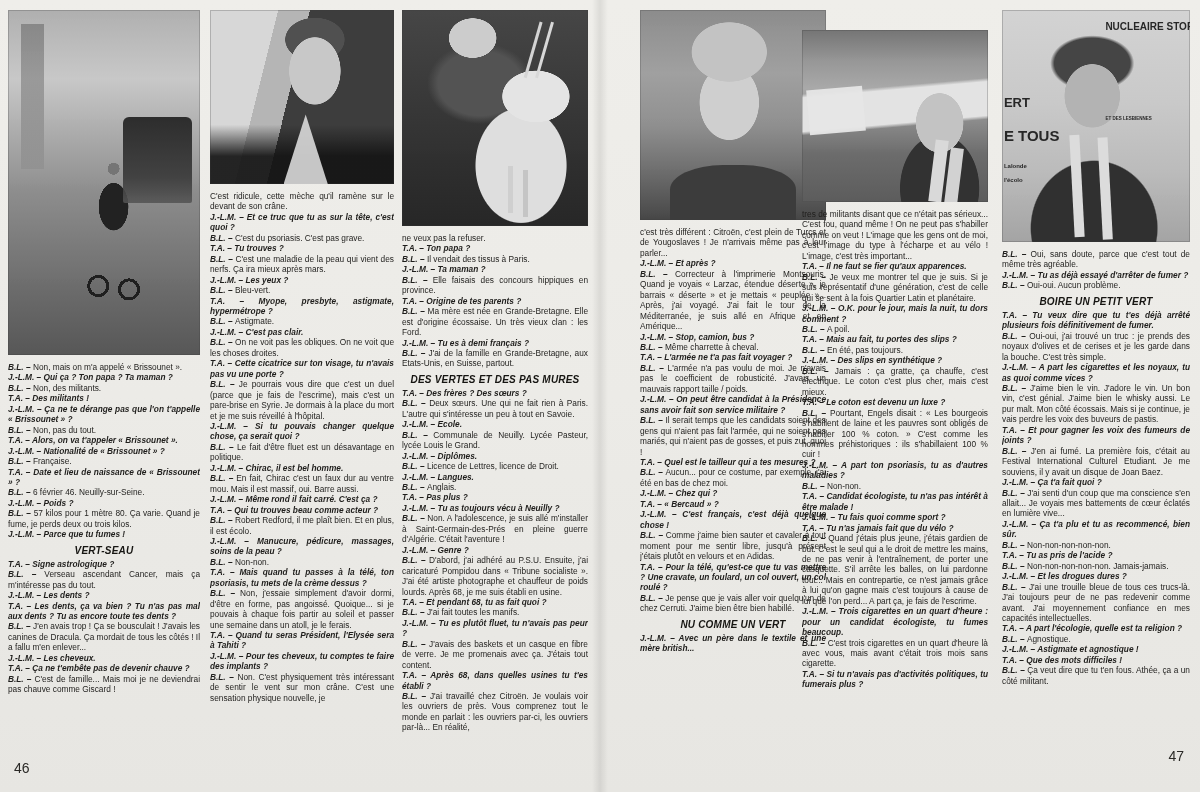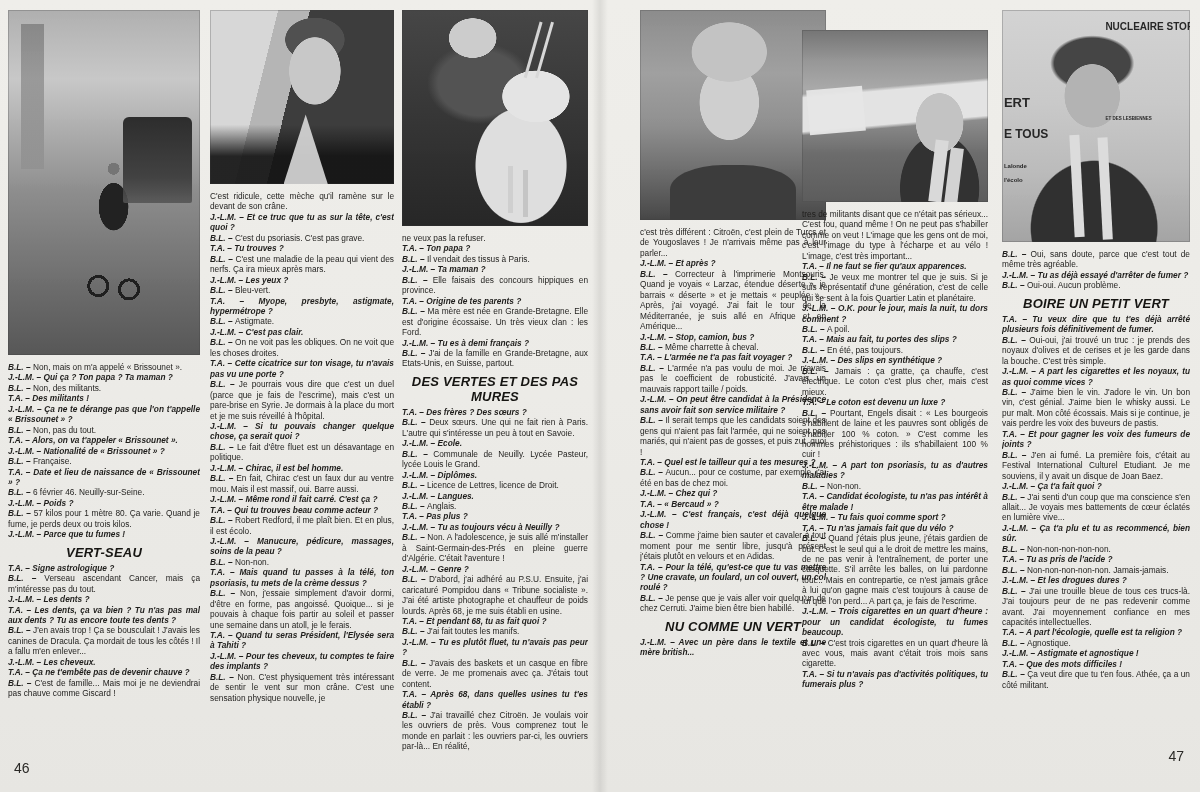--- a/index.html
+++ b/index.html
@@ -13,21 +13,21 @@
   .col{position:absolute;top:10px;height:776px;overflow:hidden;}
   #col-0{left:8px;width:192px;}
   #col-1{left:210px;width:184px;}
   #col-2{left:402px;width:186px;}
   #col-3{left:600px;width:186px;margin-left:40px;}
   #col-4{left:802px;width:186px;margin-top:20px;}
   #col-5{left:1002px;width:188px;}
   .col p{margin:0;font-size:8.3px;line-height:10.45px;text-align:justify;}
   p.q{font-weight:700;font-style:italic;}
   .spk{font-weight:700;font-style:italic;}
-  h3.head{font-size:13px;font-style:italic;font-weight:800;text-align:center;
+  h3.head{font-size:10px;font-style:italic;font-weight:800;text-align:center;
     margin:5px 0 3px;letter-spacing:.2px;color:#161512;}
   .pagenum{position:absolute;font-size:14px;color:#2a2926;}
   #pn-left{left:14px;bottom:16px;}
   #pn-right{right:16px;bottom:28px;}
 
   
   .photo{position:relative;width:100%;margin-bottom:7px;overflow:hidden;
     filter:grayscale(1) contrast(1.03);box-shadow:0 0 0 1px rgba(60,58,54,.25) inset;}
   .plabel{position:absolute;font-weight:800;color:#2b2a26;line-height:1.02;white-space:nowrap;}
 
@@ -221,21 +221,21 @@
       <p class="q"><span class="spk">T.A. – </span>Tu n'as jamais fait que du vélo ?</p>
       <p class="a"><span class="spk">B.L. – </span>Quand j'étais plus jeune, j'étais gardien de but. C'est le seul qui a le droit de mettre les mains, de ne pas venir à l'entraînement, de porter une casquette. S'il arrête les balles, on lui pardonne tout... Mais en contrepartie, ce n'est jamais grâce à lui qu'on gagne mais c'est toujours à cause de lui que l'on perd... A part ça, je fais de l'escrime.</p>
       <p class="q"><span class="spk">J.-L.M. – </span>Trois cigarettes en un quart d'heure : pour un candidat écologiste, tu fumes beaucoup.</p>
       <p class="a"><span class="spk">B.L. – </span>C'est trois cigarettes en un quart d'heure là avec vous, mais avant c'était trois mois sans cigarette.</p>
       <p class="q"><span class="spk">T.A. – </span>Si tu n'avais pas d'activités politiques, tu fumerais plus ?</p>
     </div>
   <div class="col" id="col-5">
       <div class="photo ph-posters" style="height: 232px;">
         <span class="plabel" style="left: 55%; top: 5%; font-size: 10px;">NUCLEAIRE STOP!</span>
         <span class="plabel" style="left: 1%; top: 37%; font-size: 13px;">ERT</span>
-        <span class="plabel" style="left: 1%; top: 51%; font-size: 12px;">E TOUS</span>
+        <span class="plabel" style="left: 1%; top: 51%; font-size: 15px;">E TOUS</span>
         <span class="plabel" style="left: 55%; top: 46%; font-size: 4.5px;">ET DES LESBIENNES</span>
         <span class="plabel" style="left: 1%; top: 66%; font-size: 6px;">Lalonde</span>
         <span class="plabel" style="left: 1%; top: 72%; font-size: 6px;">l'écolo</span>
       </div>
       <p class="a"><span class="spk">B.L. – </span>Oui, sans doute, parce que c'est tout de même très agréable.</p>
       <p class="q"><span class="spk">J.-L.M. – </span>Tu as déjà essayé d'arrêter de fumer ?</p>
       <p class="a"><span class="spk">B.L. – </span>Oui-oui. Aucun problème.</p>
       <h3 class="head">BOIRE UN PETIT VERT</h3>
       <p class="q"><span class="spk">T.A. – </span>Tu veux dire que tu t'es déjà arrêté plusieurs fois définitivement de fumer.</p>
       <p class="a"><span class="spk">B.L. – </span>Oui-oui, j'ai trouvé un truc : je prends des noyaux d'olives et de cerises et je les garde dans la bouche. C'est très simple.</p>

